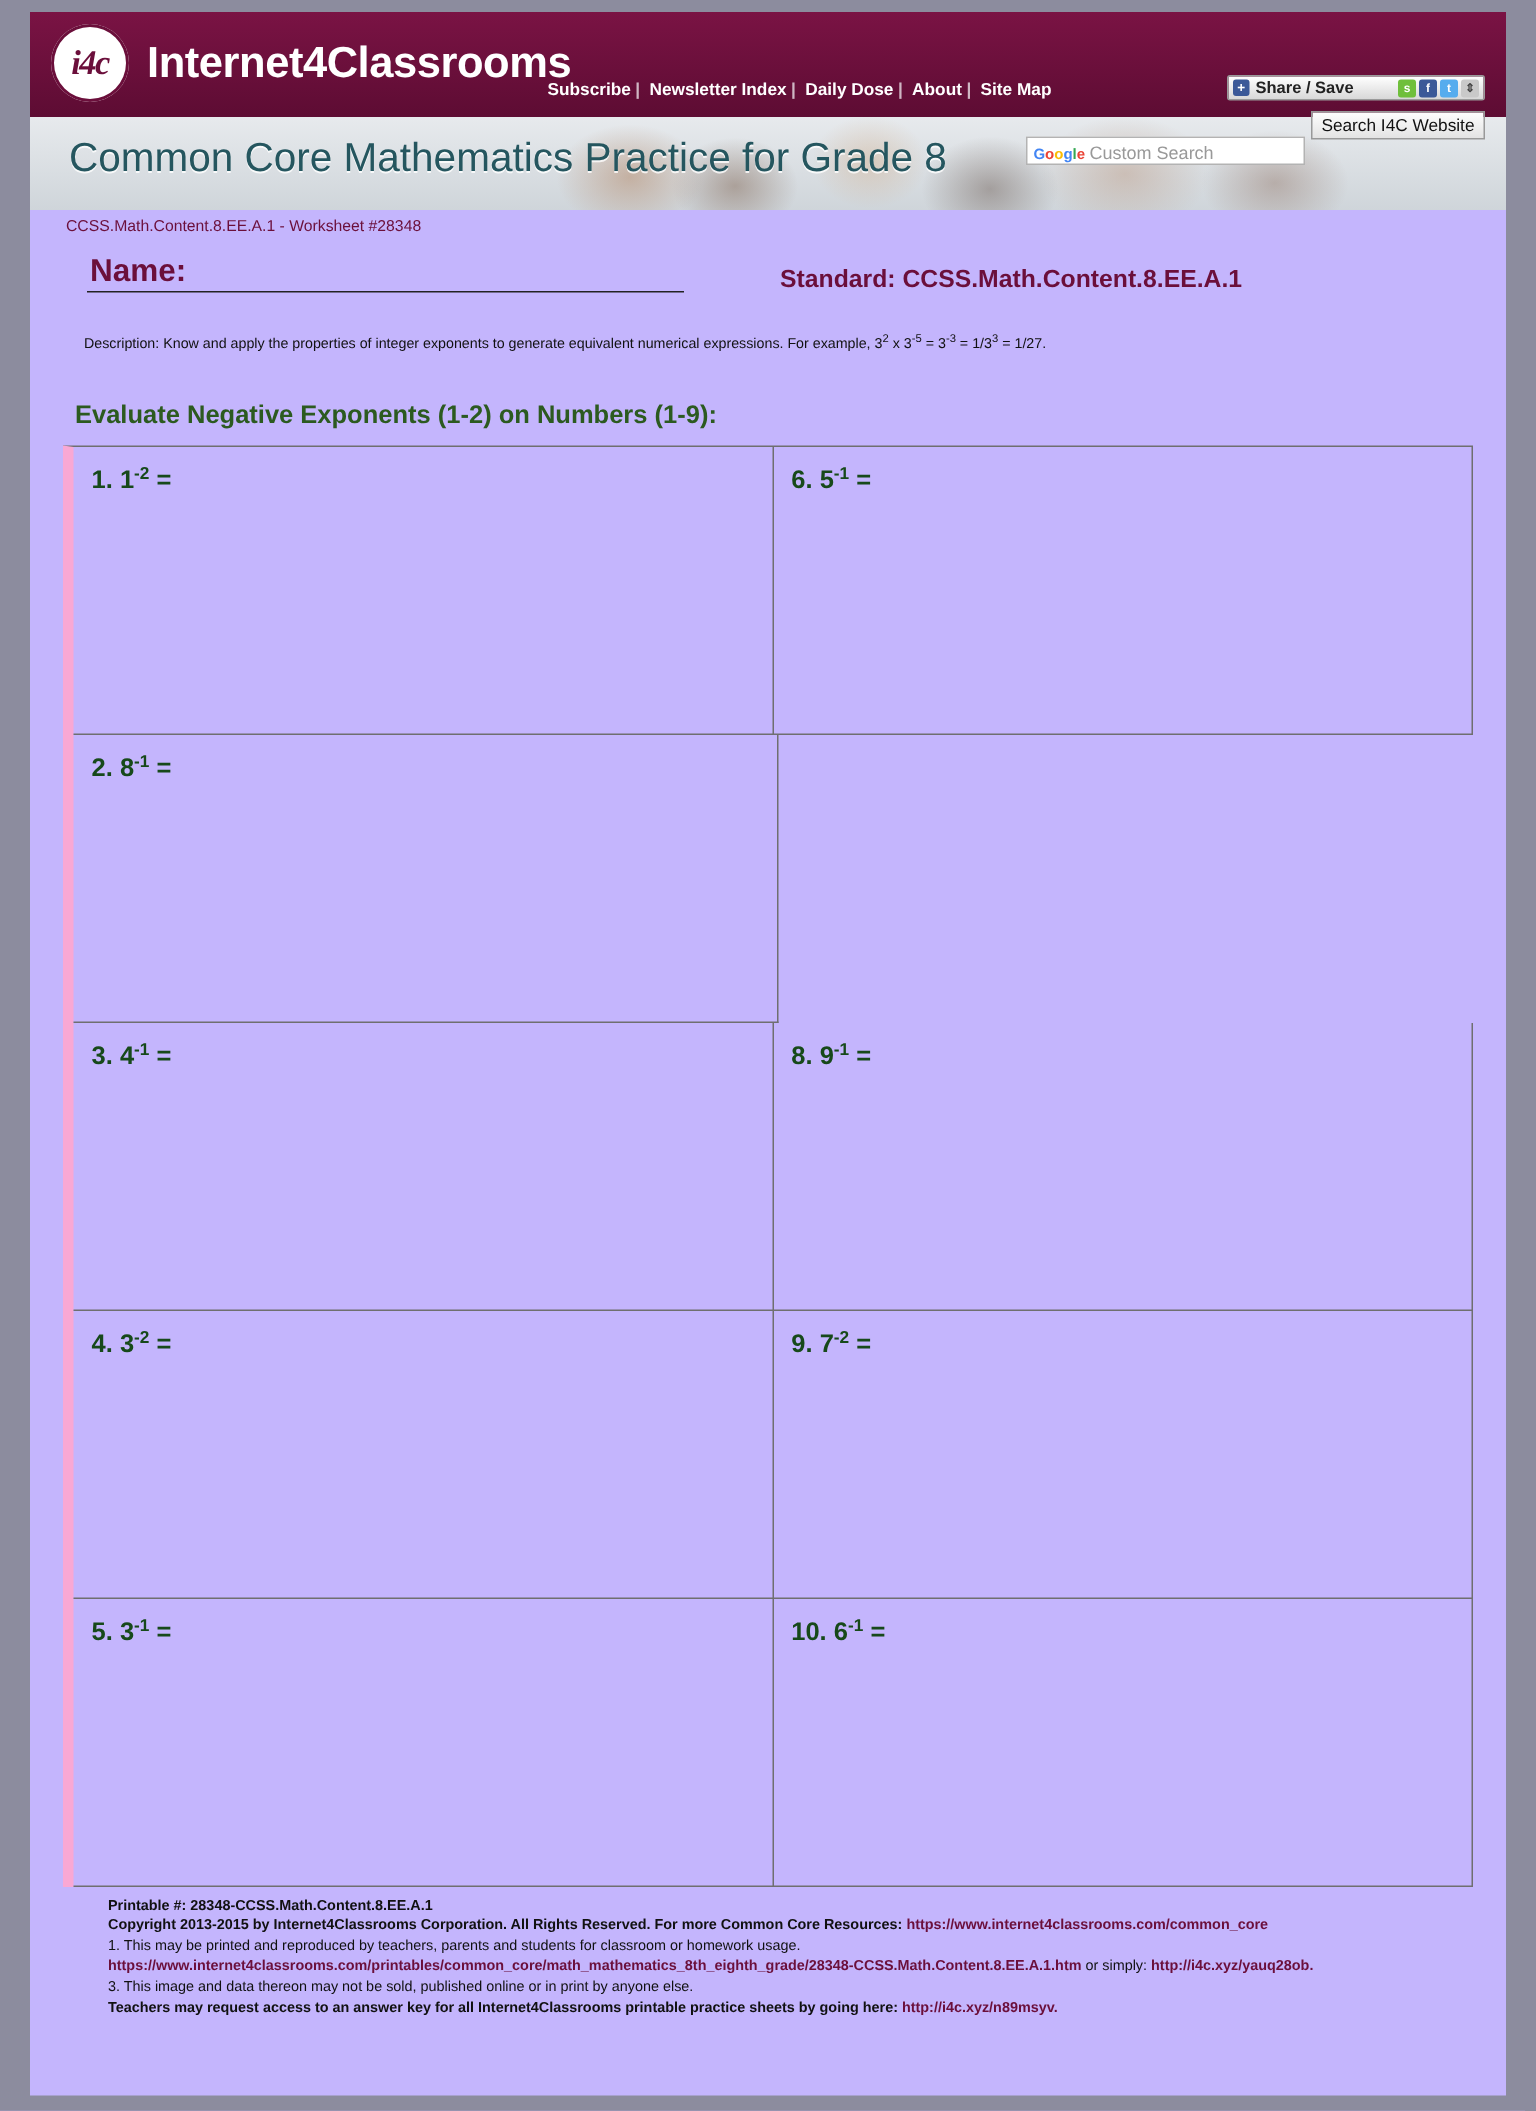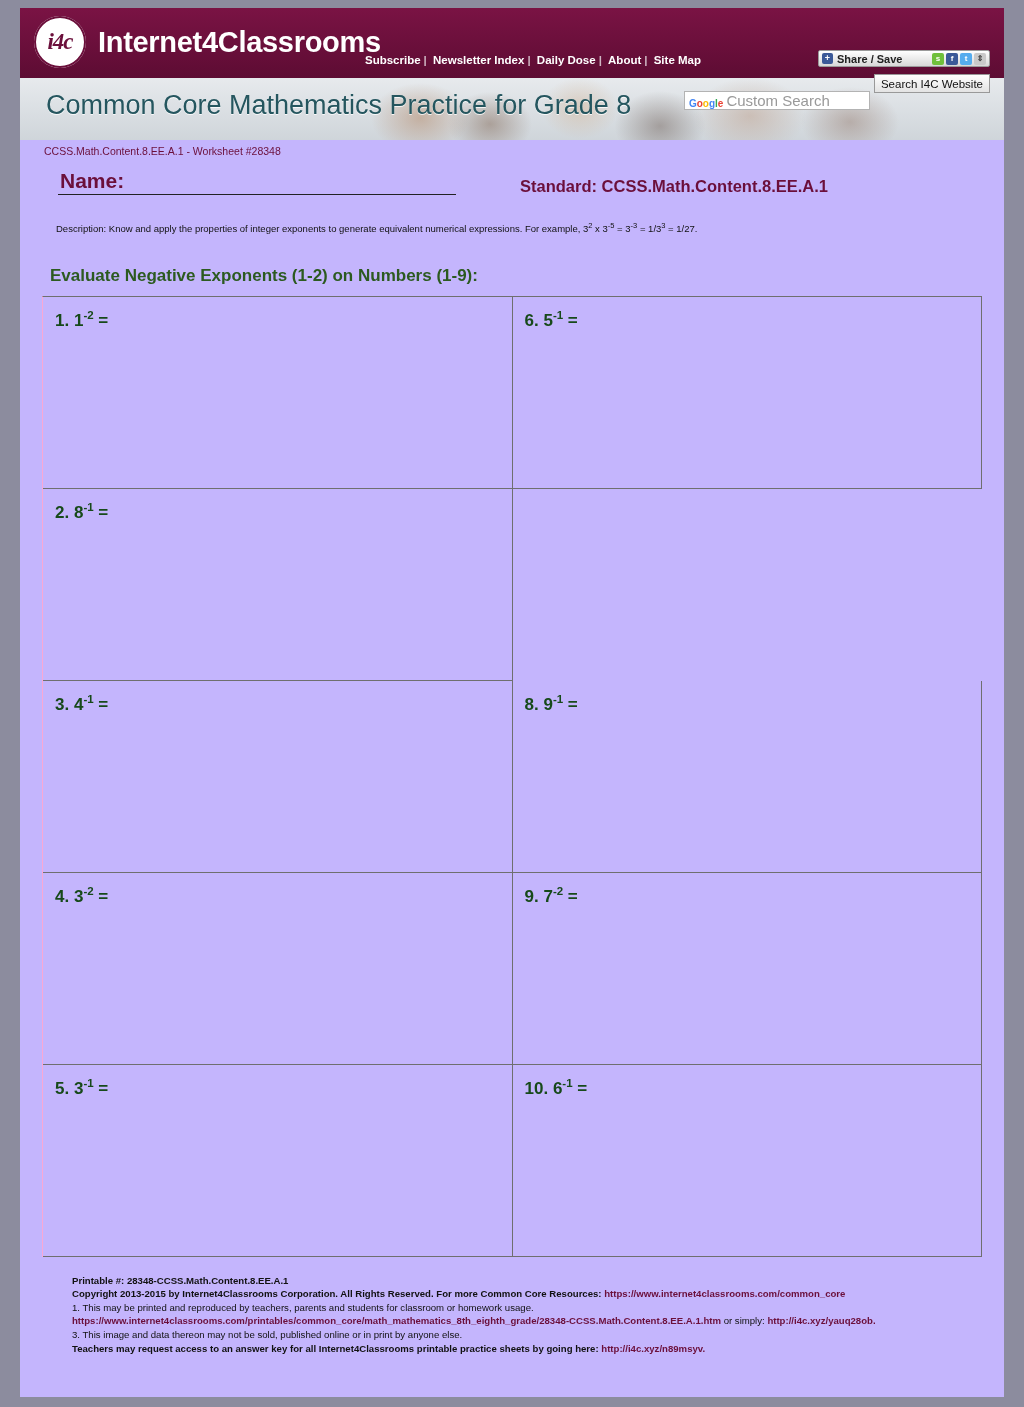--- a/index.html
+++ b/index.html
@@ -135,21 +135,21 @@
     display: flex;
     align-items: flex-end;
     padding-left: 4px;
     box-sizing: border-box;
     margin-top: 17px;
   }
   .gsearch .g-blue { color:#4285F4; font-weight:bold; }
   .gsearch .g-red { color:#EA4335; font-weight:bold; }
   .gsearch .g-yellow { color:#FBBC05; font-weight:bold; }
   .gsearch .g-green { color:#34A853; font-weight:bold; }
-  .gsearch .gtxt { font-size: 15px; color: #999; margin-left: 3px; }
+  .gsearch .gtxt { font-size: 12px; color: #999; margin-left: 3px; }
   .searchbtn {
     margin-left: 4px;
     height: 19px;
     background: linear-gradient(to bottom,#fefefe 0%, #e3e3e3 100%);
     border: 1px solid #999;
     font-size: 11.5px;
     color: #111;
     padding: 0 6px;
     display: flex;
     align-items: center;
@@ -235,22 +235,22 @@
     padding: 0 24px 0 30px;
     font-size: 17px;
     color: #2c5a20;
     margin-top: 30px;
     margin-bottom: 10px;
     font-weight: bold;
   }
 
   
   .grid {
-    margin: 0 22px 11px 22px;
-    border-left: 1px solid #f9a8d4;
+    margin: 0 22px 0 22px;
+    border-left: 7px solid #f9a8d4;
     border-top: 1px solid #6f6f6f;
     width: 940px;
     box-sizing: border-box;
   }
   .grid-row { display: flex; }
   .cell {
     width: 470px;
     height: 192px;
     box-sizing: border-box;
     border-right: 1px solid #6f6f6f;

